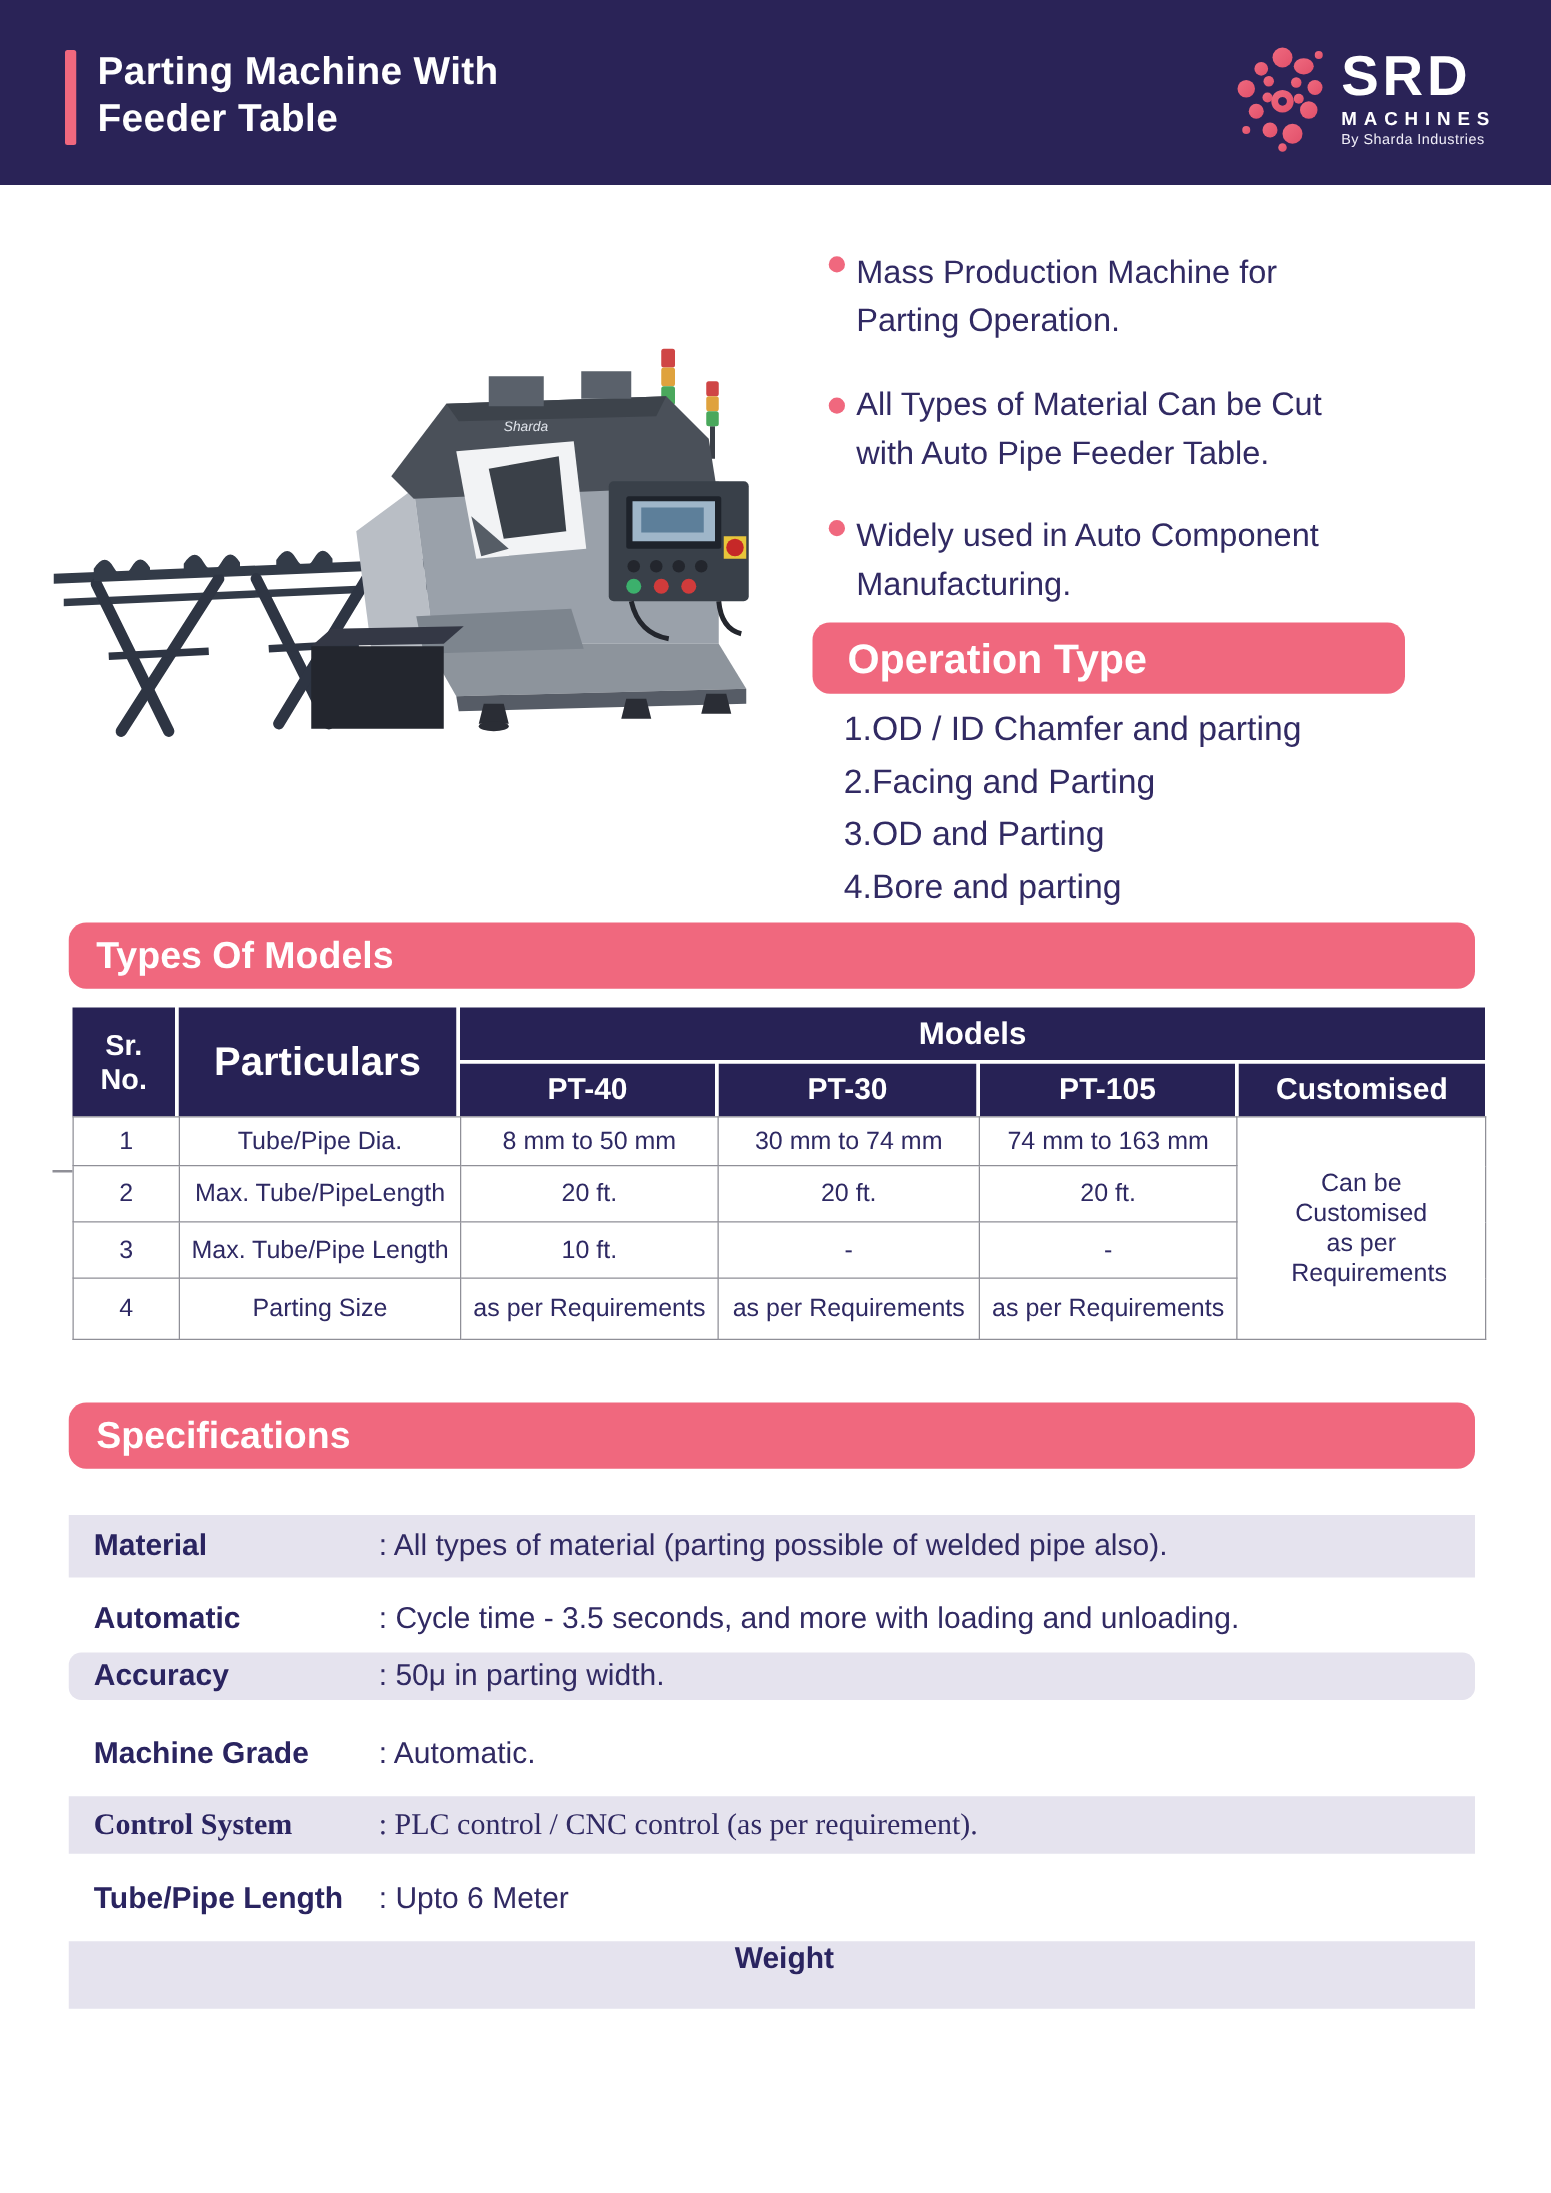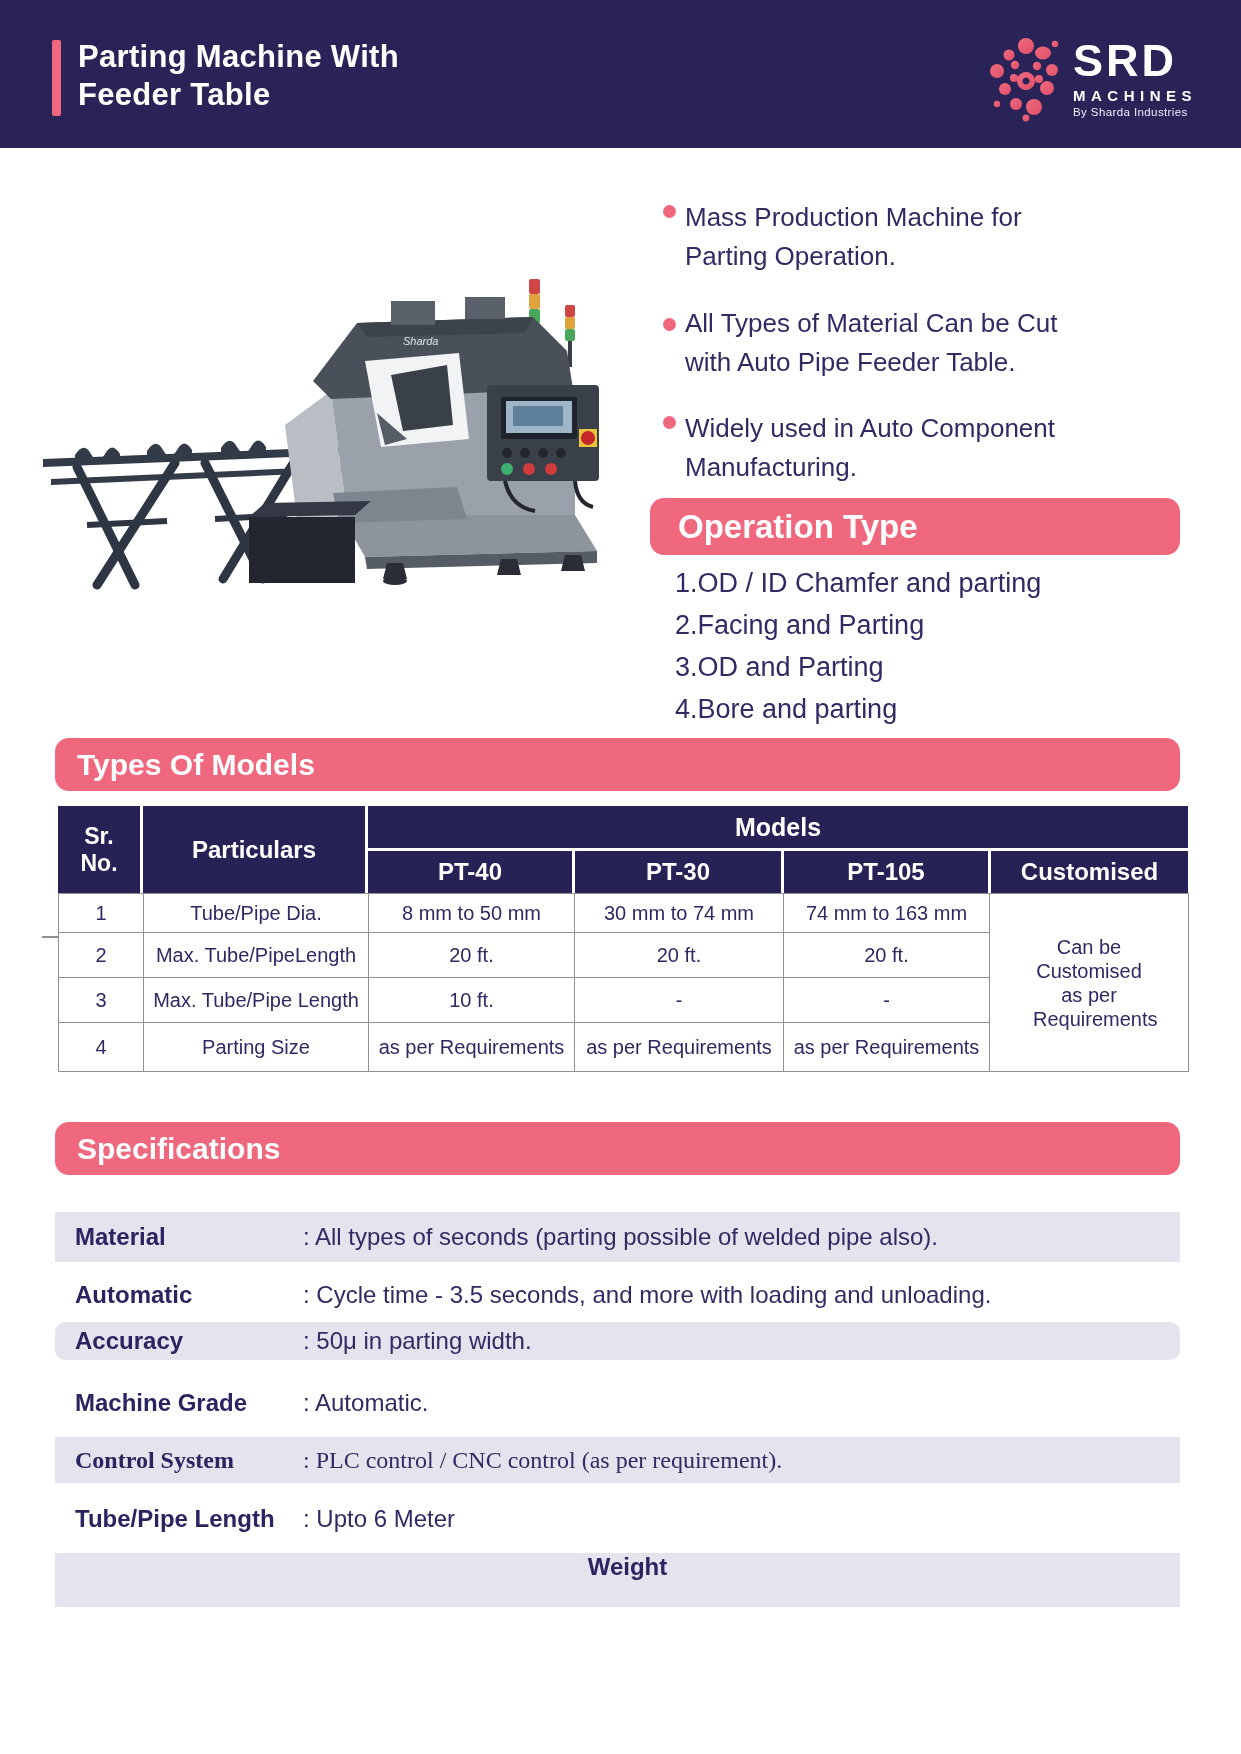--- a/index.html
+++ b/index.html
@@ -16,33 +16,33 @@
   .logo-text{color:#ffffff;margin-left:6px;line-height:1;}
   .logo-name{font-size:45px;font-weight:bold;letter-spacing:3px;}
   .logo-word{font-size:15px;font-weight:bold;letter-spacing:5.5px;margin-top:5px;}
   .logo-tag{font-size:11.5px;font-weight:normal;letter-spacing:.4px;margin-top:4px;color:#f0eef8;}
   
   .bullet{position:absolute;left:663px;display:flex;}
   .bullet .dot{width:13px;height:13px;border-radius:50%;background:#f0687e;margin-top:7px;flex:0 0 auto;}
   .bullet .btxt{margin-left:9px;font-size:26px;line-height:39px;color:#312a63;}
   
   .banner{position:absolute;background:#f0687e;border-radius:14px;display:flex;align-items:center;color:#ffffff;font-weight:bold;}
-  .banner-op{left:650px;top:498px;width:530px;height:57px;font-size:33px;padding-left:28px;box-sizing:border-box;}
+  .banner-op{left:650px;top:498px;width:474px;height:57px;font-size:33px;padding-left:28px;box-sizing:border-box;}
   .banner-wide{left:55px;width:1125px;height:53px;font-size:30px;padding-left:22px;box-sizing:border-box;}
   .banner-models{top:738px;}
   .banner-specs{top:1122px;}
   
   .oplist{position:absolute;left:675px;top:562px;font-size:27px;color:#312a63;}
   .oplist div{height:42px;line-height:42px;}
   
   .tblhead{position:absolute;left:58px;top:806px;width:1130px;display:grid;
     grid-template-columns:82px 222px 204px 206px 204px 197px;grid-template-rows:42px 42px;gap:3px;}
   .tblhead .cell{background:#272255;color:#ffffff;font-weight:bold;display:flex;align-items:center;justify-content:center;text-align:center;}
   .c-srno{grid-row:1/3;grid-column:1;font-size:23px;line-height:27px;}
-  .c-part{grid-row:1/3;grid-column:2;font-size:24px;}
+  .c-part{grid-row:1/3;grid-column:2;font-size:32px;}
   .c-models{grid-row:1;grid-column:3/7;font-size:25px;}
   .c-m1{grid-row:2;grid-column:3;font-size:24px;}
   .c-m2{grid-row:2;grid-column:4;font-size:24px;}
   .c-m3{grid-row:2;grid-column:5;font-size:24px;}
   .c-m4{grid-row:2;grid-column:6;font-size:24px;}
   table.body{position:absolute;left:58px;top:893px;width:1130px;border-collapse:collapse;table-layout:fixed;}
   table.body td{border:1.6px solid #8f8f97;text-align:center;vertical-align:middle;color:#2e2963;font-size:20px;padding:0 2px;}
   table.body tr.r1 td{height:38px;}
   table.body tr.r2 td{height:44px;}
   table.body tr.r3 td{height:44px;}
@@ -284,21 +284,21 @@
   </tbody>
     </table>
   <div class="border-artifact"></div>
 
   <div class="banner banner-wide banner-specs">
     <span>Specifications</span>
   </div>
 
   <div class="spec-row shaded r-material">
     <div class="spec-label">Material</div>
-    <div class="spec-value">: All types of seconds (parting possible of welded pipe also).</div>
+    <div class="spec-value">: All types of material (parting possible of welded pipe also).</div>
   </div>
   <div class="spec-row r-capacity">
     <div class="spec-label">Automatic</div>
     <div class="spec-value">: Cycle time - 3.5 seconds, and more with loading and unloading.</div>
   </div>
   <div class="spec-row shaded r-accuracy">
     <div class="spec-label">Accuracy</div>
     <div class="spec-value">: 50μ in parting width.</div>
   </div>
   <div class="spec-row r-grade">

